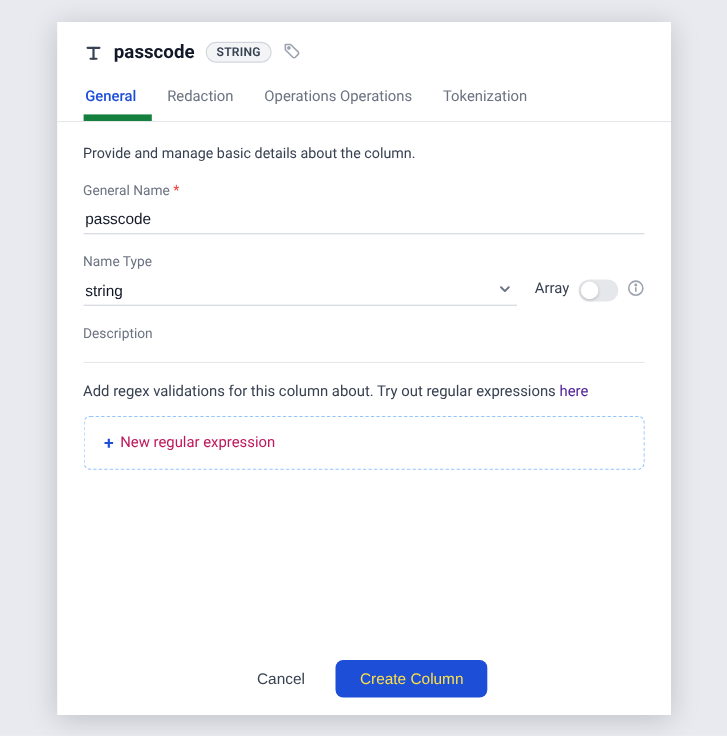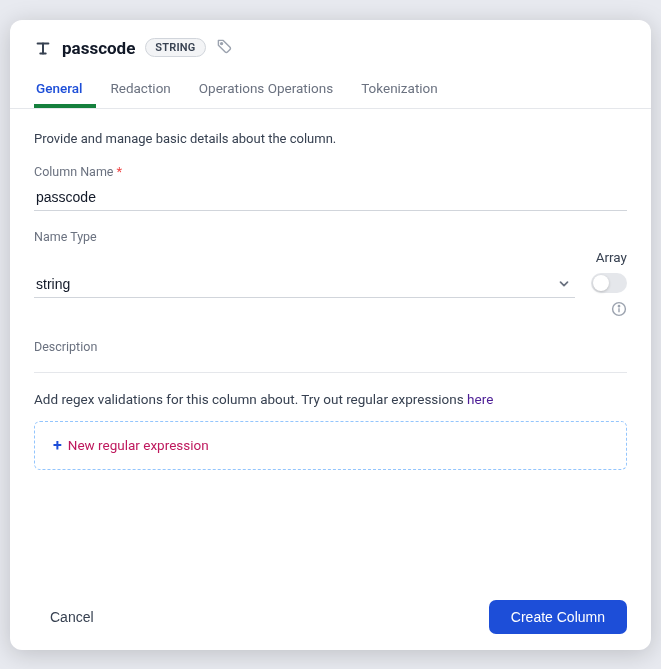--- a/index.html
+++ b/index.html
@@ -8,22 +8,22 @@
       background: #e8eaf0;
       display: flex;
       align-items: center;
       justify-content: center;
       width: 661px;
       height: 669px;
       overflow: hidden;
     }
     .modal {
       background: #fff;
-      border-radius: 12px;
-      width: 641px;
+      border-radius: 0;
+      width: 558px;
       min-height: 630px;
       box-shadow: 0 4px 24px rgba(0,0,0,0.18);
       display: flex;
       flex-direction: column;
       overflow: hidden;
     }
     .modal-header {
       padding: 18px 24px 0 24px;
       border-bottom: 1px solid #e5e7eb;
     }
@@ -72,21 +72,21 @@
       padding: 8px 14px;
       font-size: 13.5px;
       color: #6b7280;
       cursor: pointer;
       border-bottom: 2px solid transparent;
       white-space: nowrap;
       text-decoration: none;
     }
     .tab.active {
       color: #1d4ed8;
-      border-bottom: 4px solid #15803d;
+      border-bottom: 6px solid #15803d;
       font-weight: 500;
     }
     .tab:first-child {
       padding-left: 2px;
     }
     .modal-body {
       padding: 22px 24px 0 24px;
       flex: 1;
     }
     .section-desc {
@@ -146,24 +146,23 @@
     .select-chevron {
       position: absolute;
       right: 4px;
       top: 50%;
       transform: translateY(-50%);
       pointer-events: none;
       color: #6b7280;
     }
     .array-toggle-wrap {
       display: flex;
-      align-items: flex-end;
+      align-items: flex-start;
       gap: 8px;
       white-space: nowrap;
-      flex-direction: column;
     }
     .array-label {
       font-size: 13.5px;
       color: #374151;
     }
     .toggle {
       width: 36px;
       height: 20px;
       background: #e5e7eb;
       border-radius: 10px;
@@ -215,38 +214,38 @@
       color: #1d4ed8;
       font-size: 16px;
       font-weight: 600;
     }
     .regex-add-label {
       color: #be185d;
       font-size: 13.5px;
     }
     .modal-footer {
       display: flex;
-      justify-content: space-between;
+      justify-content: center;
       align-items: center;
       padding: 16px 24px;
       gap: 12px;
       margin-top: auto;
     }
     .btn-cancel {
       background: transparent;
       border: none;
       font-size: 14px;
       color: #374151;
       cursor: pointer;
       padding: 8px 16px;
       border-radius: 6px;
     }
     .btn-create {
       background: #1d4ed8;
-      color: #ffffff;
+      color: #fde047;
       border: none;
       border-radius: 7px;
       font-size: 14px;
       font-weight: 500;
       padding: 9px 22px;
       cursor: pointer;
     }
   </style>
 </head>
 <body>
@@ -277,21 +276,21 @@
       <span class="tab">Operations Operations</span>
       <span class="tab">Tokenization</span>
     </div>
   </div>
 
   <div class="modal-body">
     <p class="section-desc">Provide and manage basic details about the column.</p>
 
     <div class="field-group">
       <div class="field-label">
-        <span>Column Name</span>
+        <span>General Name</span>
         <span class="required-star">*</span>
       </div>
       <input class="field-input" type="text" value="passcode" style="">
     </div>
 
     <div class="field-group">
       <div class="field-label">Name Type</div>
       <div class="data-type-row">
         <div class="data-type-select-wrap">
           <select class="data-type-select">

